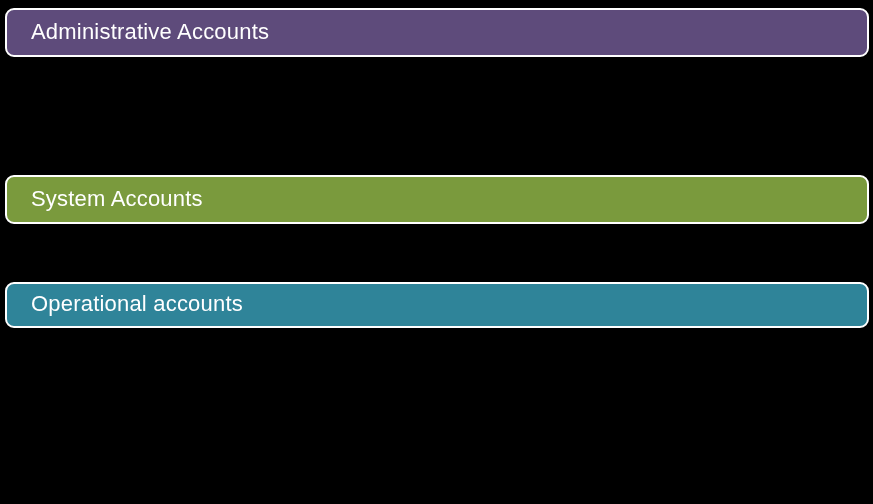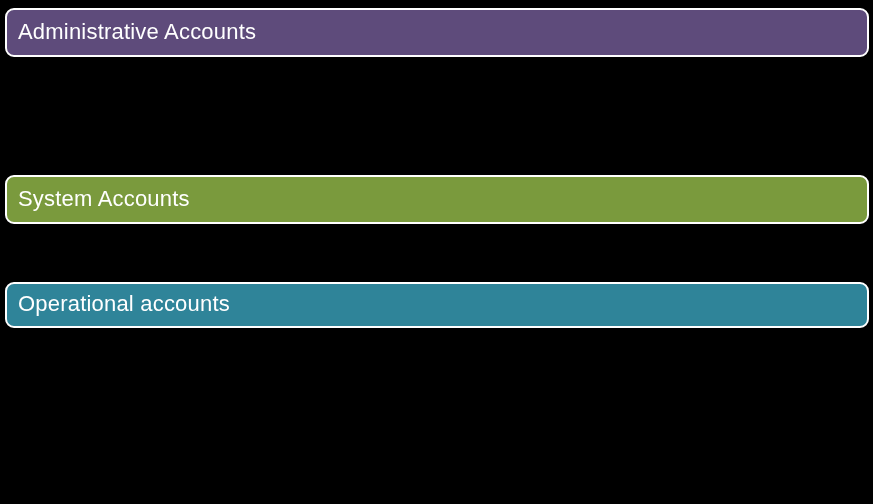--- a/index.html
+++ b/index.html
@@ -21,21 +21,21 @@
   }
   .banner {
     position: absolute;
     left: 5px;
     width: 864px;
     box-sizing: border-box;
     border: 2.5px solid #ffffff;
     border-radius: 9px;
     display: flex;
     align-items: center;
-    padding-left: 11px;
+    padding-left: 24px;
     box-shadow: 0 2px 3px rgba(0,0,0,0.4);
   }
   .banner-label {
     color: #ffffff;
     font-size: 22px;
     font-weight: 400;
     letter-spacing: 0.2px;
     white-space: nowrap;
     line-height: 1;
     padding-bottom: 2px;

